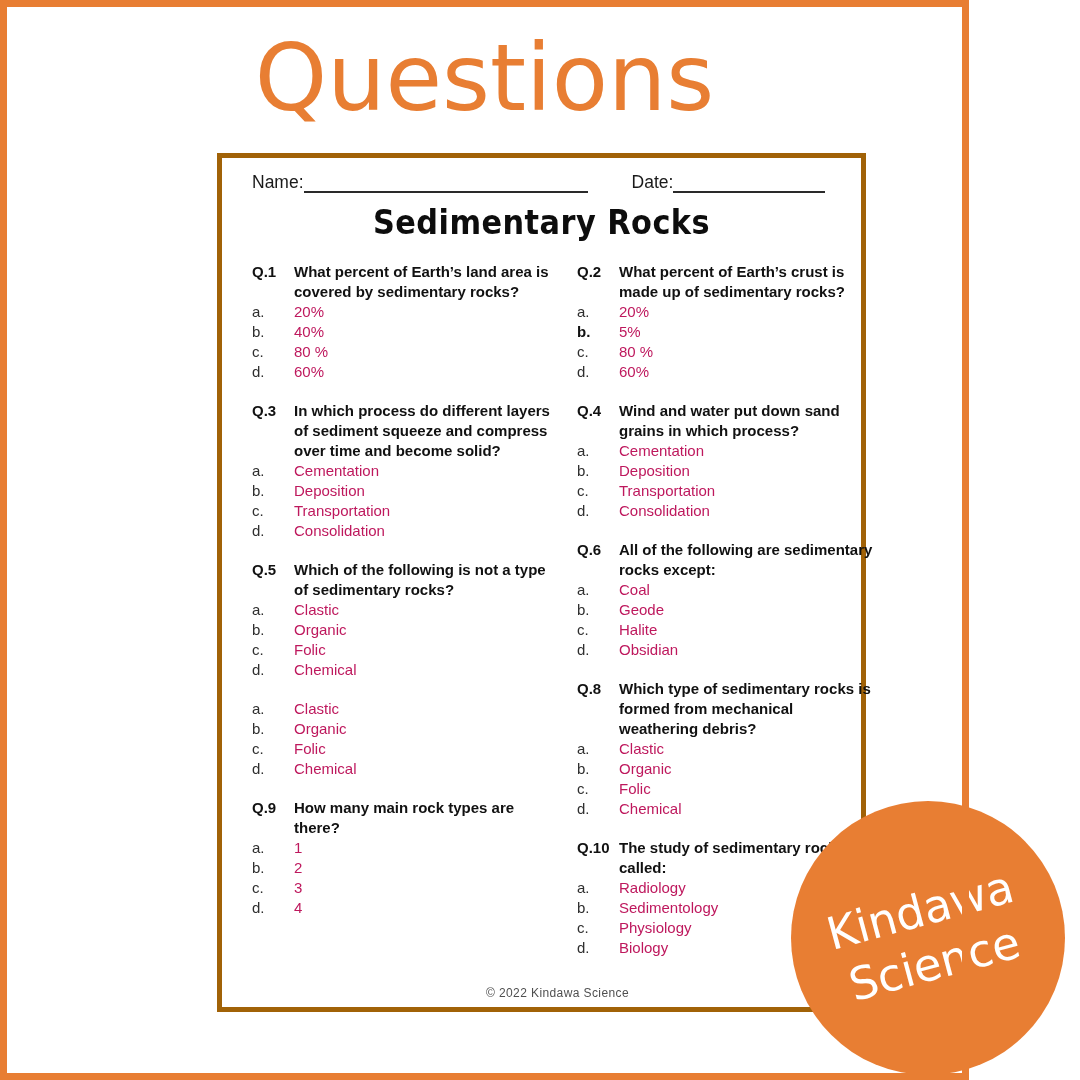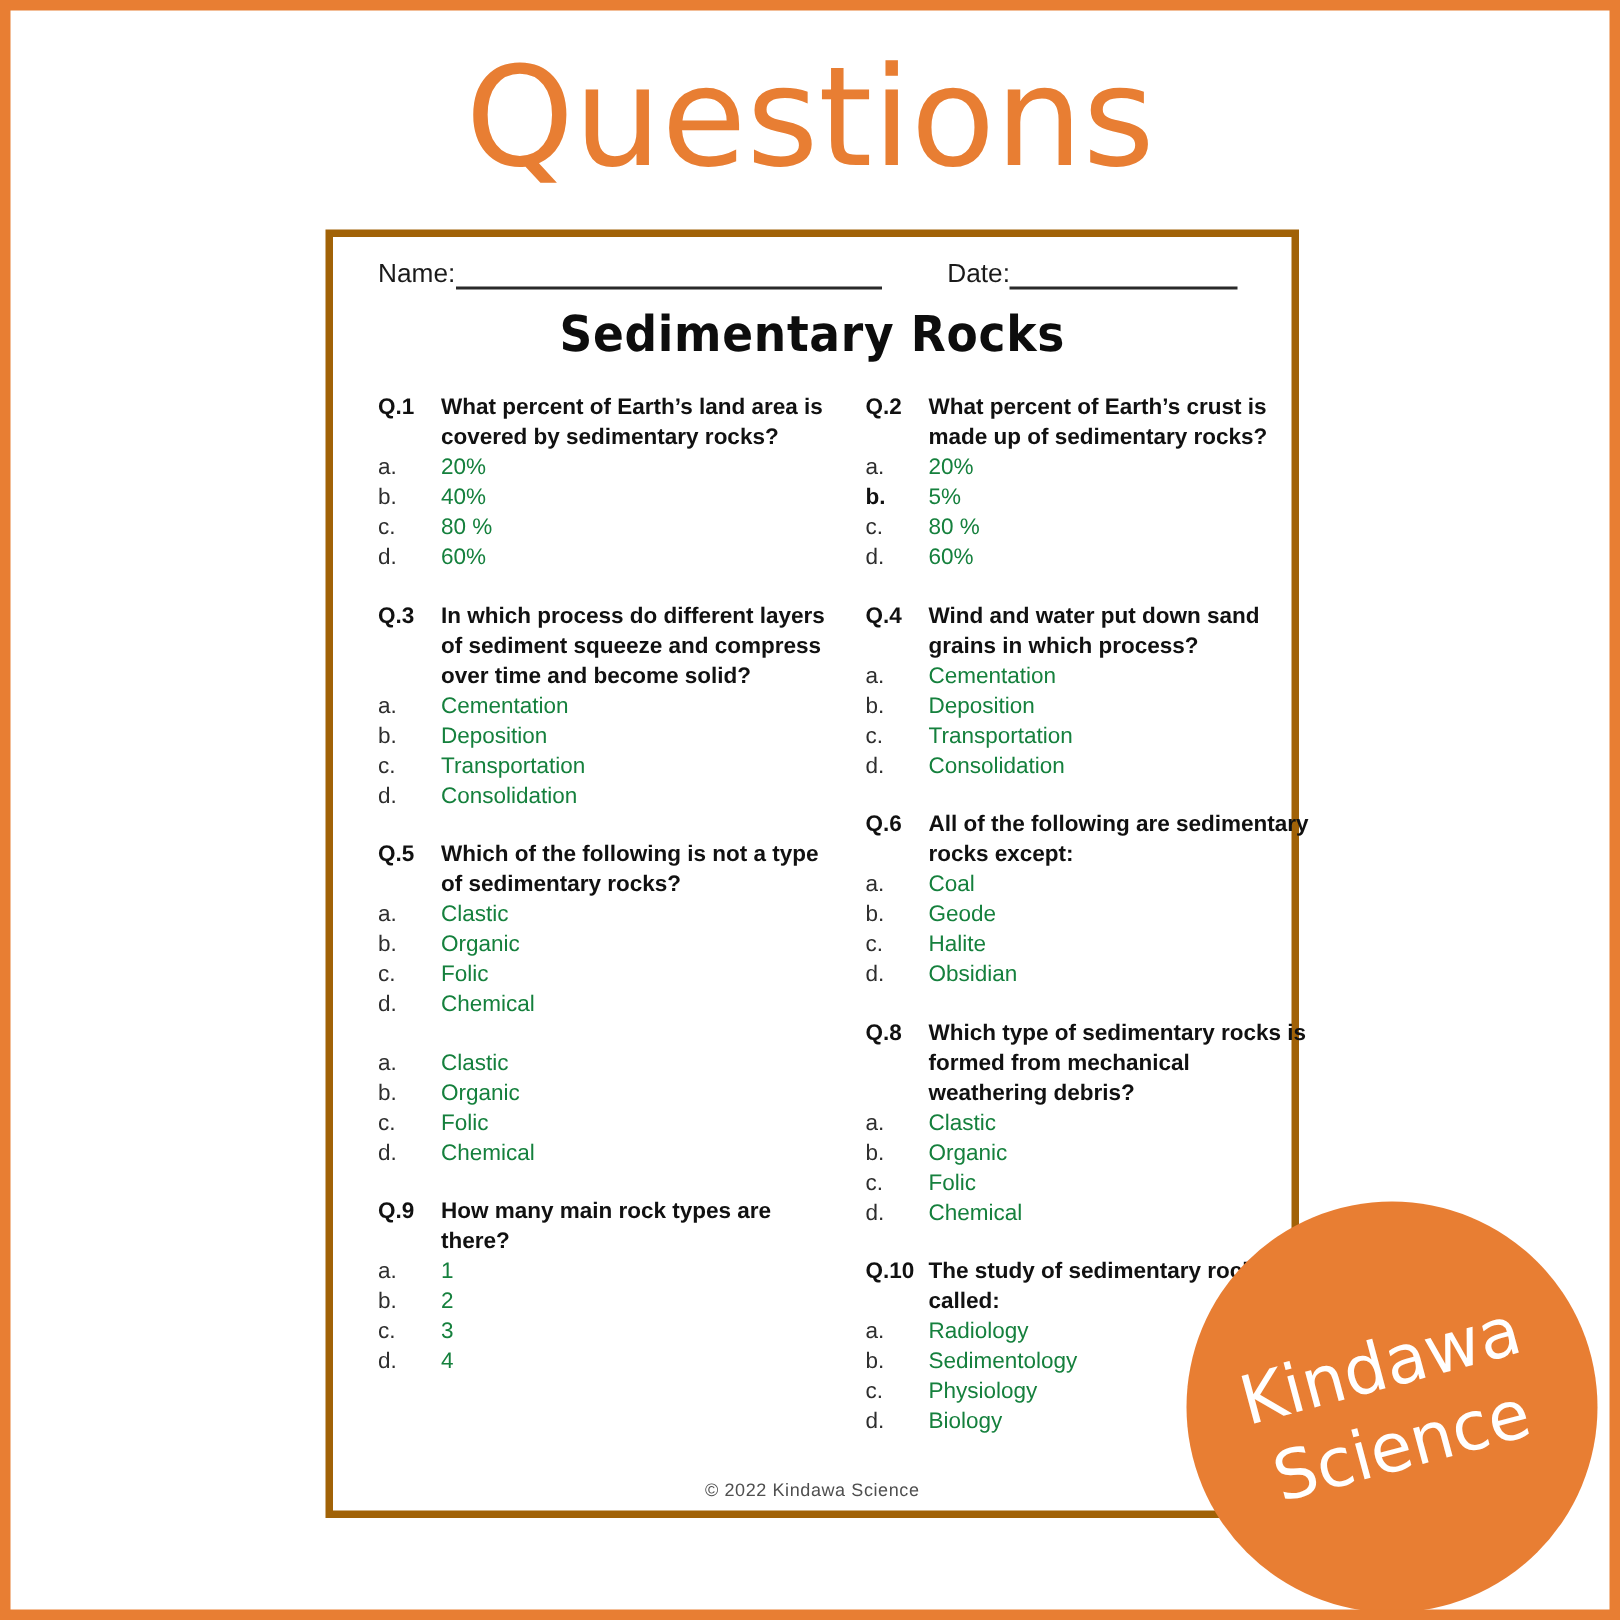--- a/index.html
+++ b/index.html
@@ -8,21 +8,21 @@
     width: 1080px;
     height: 1080px;
     background: #ffffff;
     font-family: "Liberation Sans", sans-serif;
     overflow: hidden;
     position: relative;
   }
   .stage {
     position: absolute;
     inset: 0;
-    width: 1080px;
+    width: 969px;
     height: 1080px;
   }
   
   .frame {
     position: absolute;
     inset: 0;
     border: 7px solid #e87e33;
     box-sizing: border-box;
     pointer-events: none;
     z-index: 20;
@@ -104,26 +104,26 @@
   }
   .qtext {
     flex: 1;
     font-weight: 700;
     color: #111111;
   }
   .oletter { color: #2e2e2e; }
   .oletter.bold { font-weight: 700; color: #111111; }
   .otext {
     flex: 1;
-    color: #15803d;
+    color: #be185d;
   }
   .copyright {
     position: absolute;
     bottom: 7px;
-    left: 0;
+    left: 16px;
     width: 100%;
     text-align: center;
     font-size: 12px;
     letter-spacing: 0.4px;
     color: #4f4f4f;
   }
   
   .badge {
     position: absolute;
     left: 791px;

